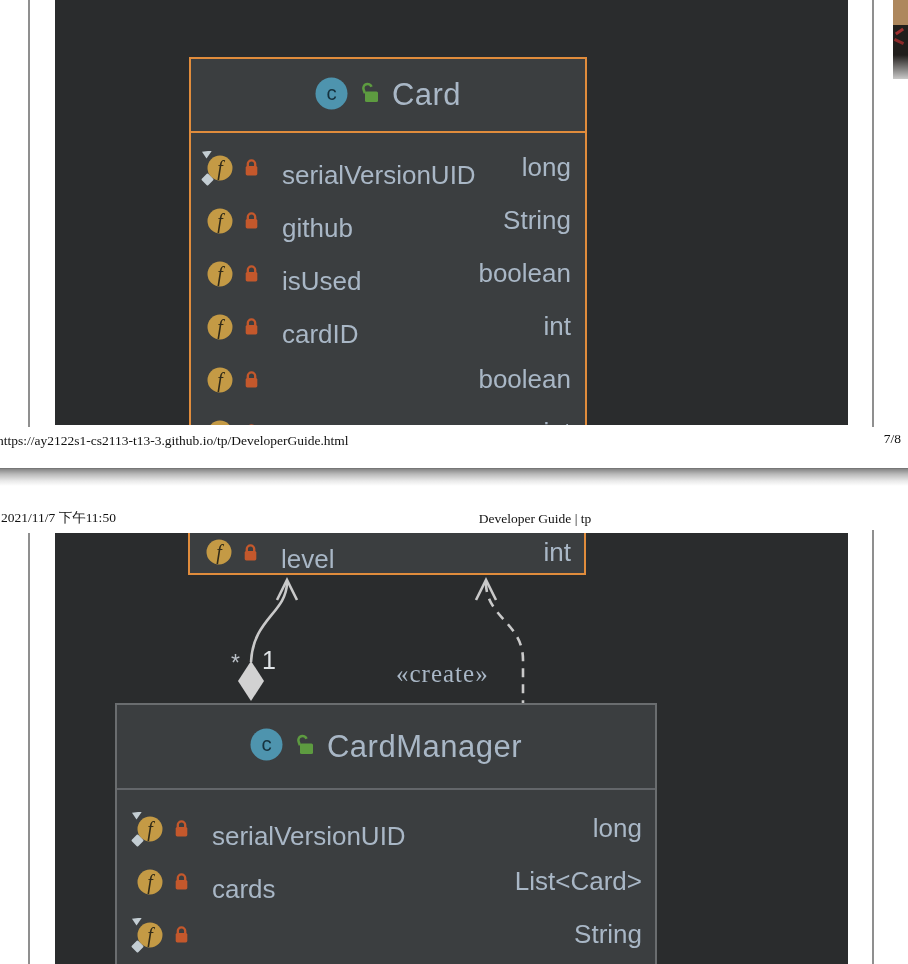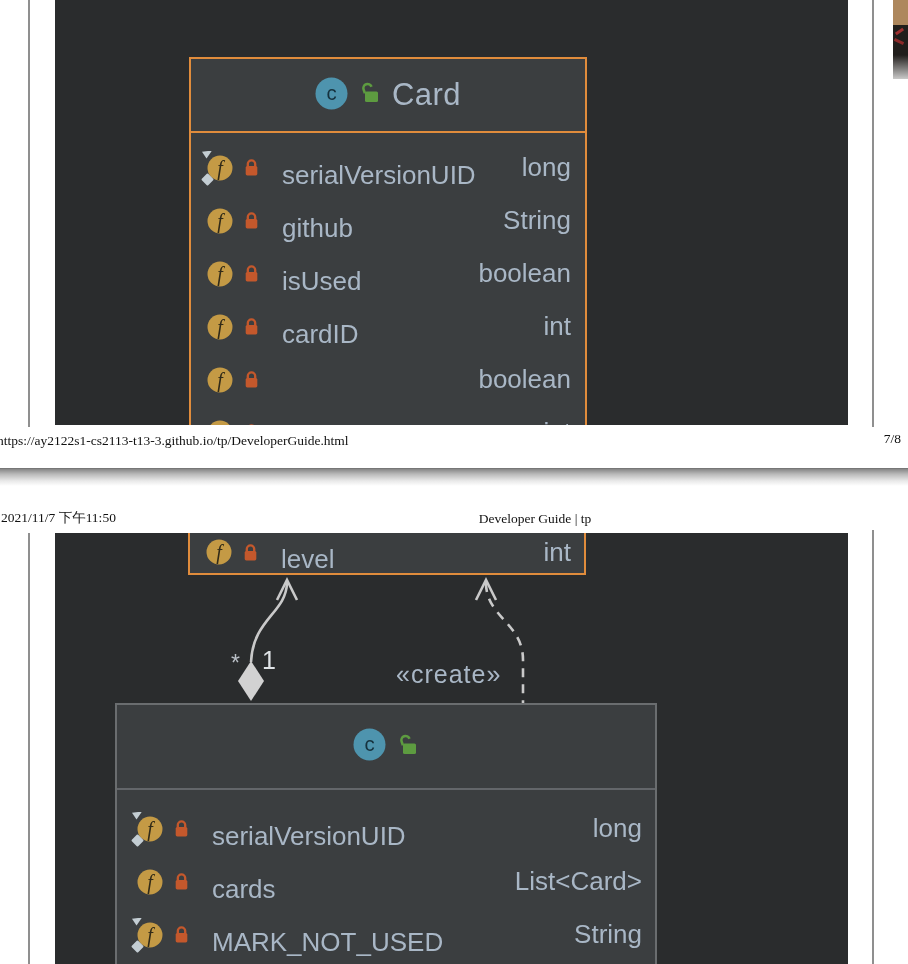--- a/index.html
+++ b/index.html
@@ -58,21 +58,21 @@
   .lockicon{margin-left:10px;width:17px;height:19px;flex:0 0 17px;}
   .lockicon svg{display:block;}
   .smark{position:absolute;background:#c3cdd3;}
   .smark.dia{width:9px;height:9px;left:-4px;bottom:-3px;transform:rotate(45deg);border-radius:1px;}
   .smark.flag{width:10px;height:8px;left:-5px;top:-4px;clip-path:polygon(0 15%,100% 0,45% 100%);}
 
   
   .rlabel{position:absolute;color:#c9cfd6;}
   .lbl-star{left:176px;top:117px;font-size:23px;color:#b9bfc6;}
   .lbl-one{left:207px;top:113px;font-size:25px;color:#dfe3e6;}
-  .lbl-create{left:341px;top:127px;font-size:25px;color:#a9b7c6;letter-spacing:1px;}
+  .lbl-create{left:341px;top:127px;font-size:25px;color:#a9b7c6;letter-spacing:1px;font-family:Liberation Serif, serif;}
 
   
   .fragment{position:absolute;left:893px;top:0;width:15px;height:90px;}
   .fragment .tan{position:absolute;left:0;top:0;width:15px;height:25px;background:#ad875d;}
   .fragment .dark{position:absolute;left:0;top:25px;width:15px;height:54px;background:#211e1c;}
   .fragment .red1{position:absolute;left:2px;top:30px;width:9px;height:3px;background:#9e3030;transform:rotate(-35deg);}
   .fragment .red2{position:absolute;left:1px;top:40px;width:10px;height:3px;background:#8c2a2a;transform:rotate(25deg);}
   .fragment .fade{position:absolute;left:0;top:55px;width:15px;height:35px;
                   background:linear-gradient(180deg,rgba(255,255,255,0) 0%,#ffffff 90%);}
 </style>
@@ -266,20 +266,21 @@
             <circle cx="17" cy="17" r="16.5" fill="#4e94ae"></circle>
             <text x="17" y="24" font-size="21" text-anchor="middle" fill="#16323e" font-family="Liberation Sans, sans-serif">c</text>
           </svg>
         </span>
         <span>
           <svg width="24" height="24" viewBox="0 0 24 24">
             <path d="M6 11 V7.2 a4.2 4.2 0 0 1 8.4 0" fill="none" stroke="#5d9b40" stroke-width="2.6" transform="rotate(-20 10 9)"></path>
             <rect x="7" y="10.5" width="13" height="10.5" rx="1.5" fill="#5d9b40"></rect>
           </svg>
         </span>
+        <span class="tname">CardManager</span>
       </div>
       <div class="fields cm" id="cm-fields">
           <div class="frow">
             <span class="ficon">
               <svg width="26" height="26" viewBox="0 0 26 26">
                 <circle cx="13" cy="13" r="12.5" fill="#c49a45"></circle>
                 <text x="13" y="19.5" font-size="20" font-style="italic" text-anchor="middle" fill="#322b18" font-family="Liberation Serif, serif">f</text>
               </svg>
               <span class="smark dia"></span>
               <span class="smark flag"></span>
@@ -317,21 +318,20 @@
               </svg>
               <span class="smark dia"></span>
               <span class="smark flag"></span>
             </span>
             <span class="lockicon">
               <svg width="17" height="19" viewBox="0 0 16 18">
                 <path d="M4.5 8 V5.8 a3.5 3.5 0 0 1 7 0 V8" fill="none" stroke="#c4582c" stroke-width="2.2"></path>
                 <rect x="2.5" y="7.5" width="11" height="9" rx="1.5" fill="#c4582c"></rect>
               </svg>
             </span>
-            <span class="fname">MARK_NOT_USED</span>
             <span class="ftype">String</span>
           </div>
           <div class="frow"></div>
         </div>
     </div>
   </div>
 
 </div>
 
 </body></html>

